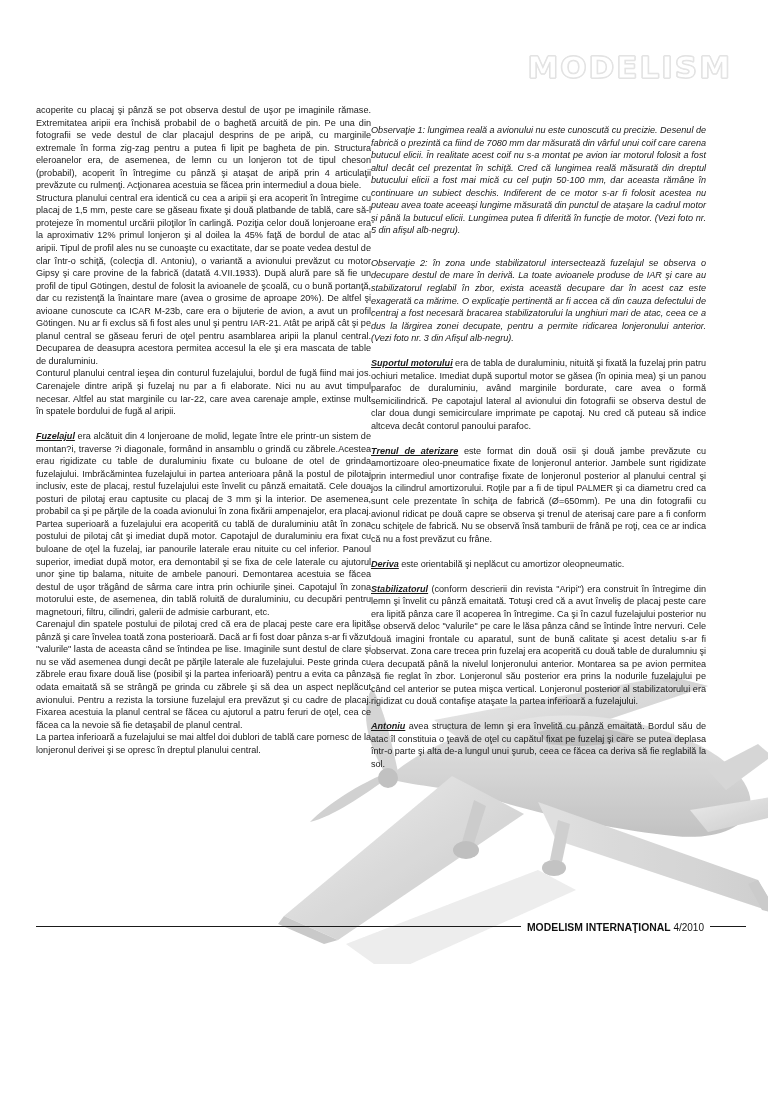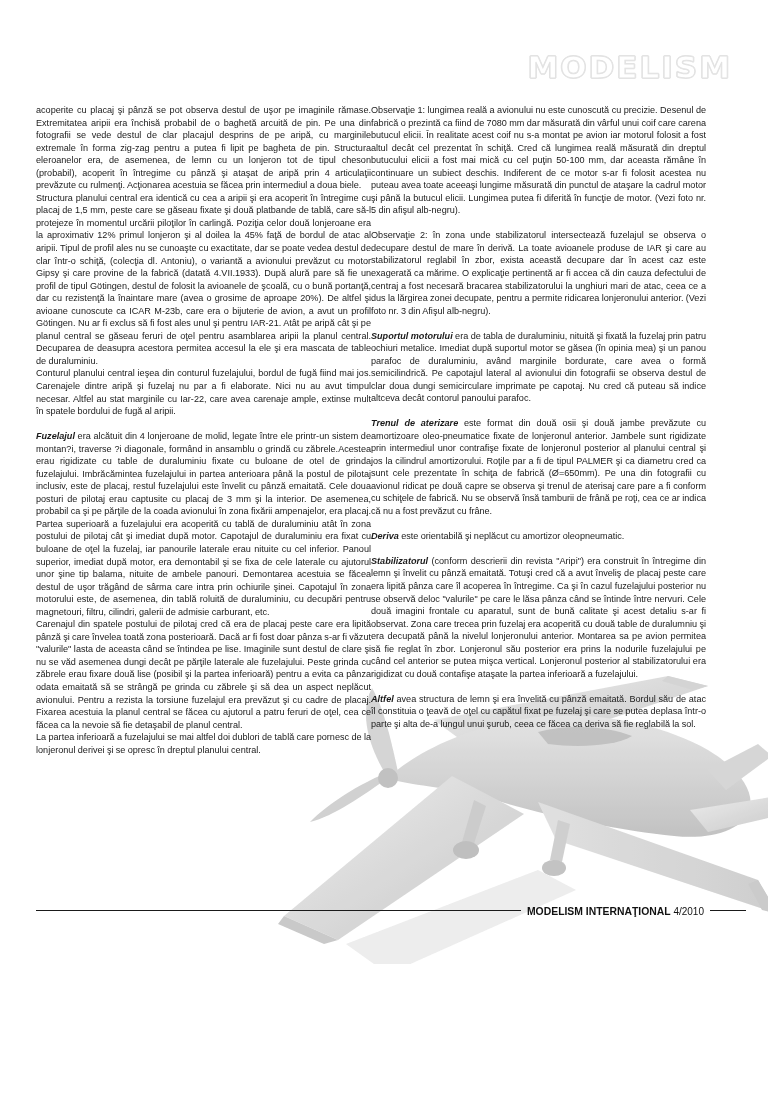--- a/index.html
+++ b/index.html
@@ -69,33 +69,36 @@
     font-size: 9.1px;
     line-height: 12.55px;
     text-align: justify;
     color: #1a1a1a;
     hyphens: none;
     word-spacing: -0.2px;
   }
   p.gap-before { margin-top: 12.4px; }
 
   p.italic {
+    font-style: italic;
+    margin-top: 20px;
   }
 
   .lead {
     font-style: italic;
     font-weight: bold;
+    text-decoration: underline;
   }
 
   
   .footer {
     position: absolute;
     left: 36px;
     right: 22px;
-    bottom: 47px;
+    bottom: 31px;
     z-index: 3;
     display: flex;
     align-items: center;
   }
   .footer-rule-left {
     flex: 1 1 auto;
     height: 0;
     border-top: 1.4px solid #1a1a1a;
     margin-bottom: 2px;
   }
@@ -213,21 +216,21 @@
       <p class="gap-before">
         <span class="lead">Deriva</span><span>  este orientabilă şi neplăcut cu amortizor oleopneumatic.</span>
       </p>
 
       <p class="gap-before">
         <span class="lead">Stabilizatorul</span><span> (conform descrierii din revista "Aripi") era construit în întregime din lemn şi învelit cu pânză emaitată. Totuşi cred că a avut înveliş de placaj peste care era lipită pânza care îl acoperea în întregime. Ca şi în cazul fuzelajului posterior nu se observă deloc "valurile" pe care le lăsa pânza când se întinde între nervuri. Cele două imagini  frontale cu  aparatul, sunt de bună calitate şi acest detaliu s-ar fi observat. Zona care trecea prin fuzelaj era acoperită cu două table de duralumniu şi era decupată până la nivelul lonjeronului anterior. Montarea sa pe avion permitea să fie reglat în zbor. Lonjeronul său posterior era prins la nodurile fuzelajului pe când cel anterior se putea mişca vertical. Lonjeronul posterior al stabilizatorului era rigidizat cu două contafişe ataşate la partea inferioară a fuzelajului.</span>
       </p>
 
 
       <p class="gap-before">
-        <span class="lead">Altfel</span><span>  avea structura de lemn şi era învelită cu pânză emaitată. Bordul său de atac îl constituia o ţeavă de oţel cu capătul fixat pe fuzelaj şi care se putea deplasa într-o parte şi alta de-a lungul unui şurub, ceea  ce făcea ca deriva să fie reglabilă la sol.</span>
+        <span class="lead">Antoniu</span><span>  avea structura de lemn şi era învelită cu pânză emaitată. Bordul său de atac îl constituia o ţeavă de oţel cu capătul fixat pe fuzelaj şi care se putea deplasa într-o parte şi alta de-a lungul unui şurub, ceea  ce făcea ca deriva să fie reglabilă la sol.</span>
       </p>
 
     </div>
   </div>
 
   <div class="footer">
     <div class="footer-rule-left"></div>
     <div class="footer-text">
       <span>MODELISM INTERNAŢIONAL</span>
       <span class="footer-issue">4/2010</span>

